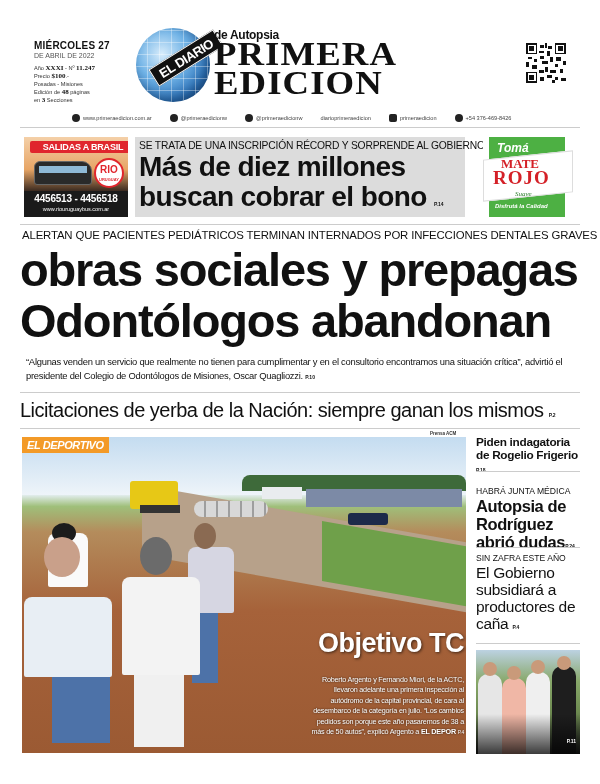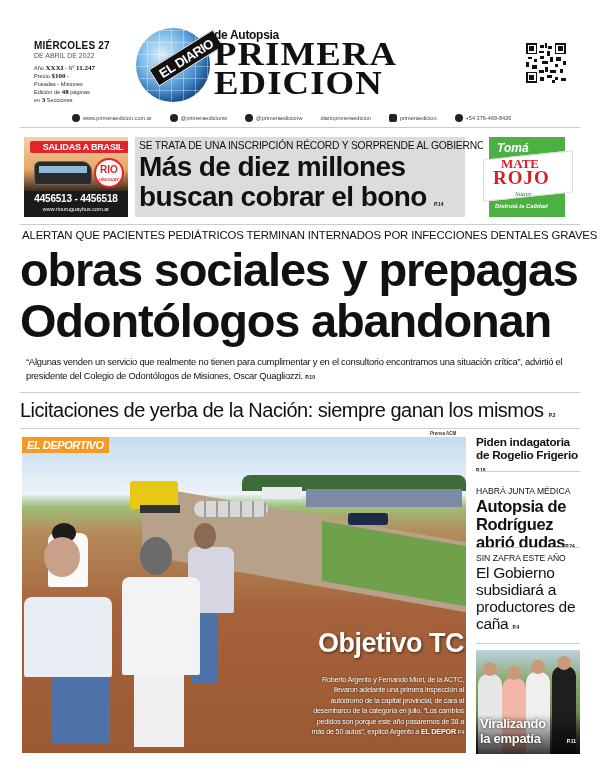--- a/index.html
+++ b/index.html
@@ -329,18 +329,14 @@
 <div class="rc-photo">
   <div class="girl g1"></div>
   <div class="girl g2"></div>
   <div class="girl g3"></div>
   <div class="girl g4"></div>
   <div class="gh" style="left:7px; top:12px;"></div>
   <div class="gh" style="left:31px; top:16px;"></div>
   <div class="gh" style="left:55px; top:10px;"></div>
   <div class="gh" style="left:81px; top:6px;"></div>
   <div class="shade"></div>
-  <div class="rc-photo-title">
-    <div>Viralizando</div>
-    <div>la empatía</div>
-  </div>
   <div class="rc-photo-ref">P.11</div>
 </div>
 
 </body></html>

